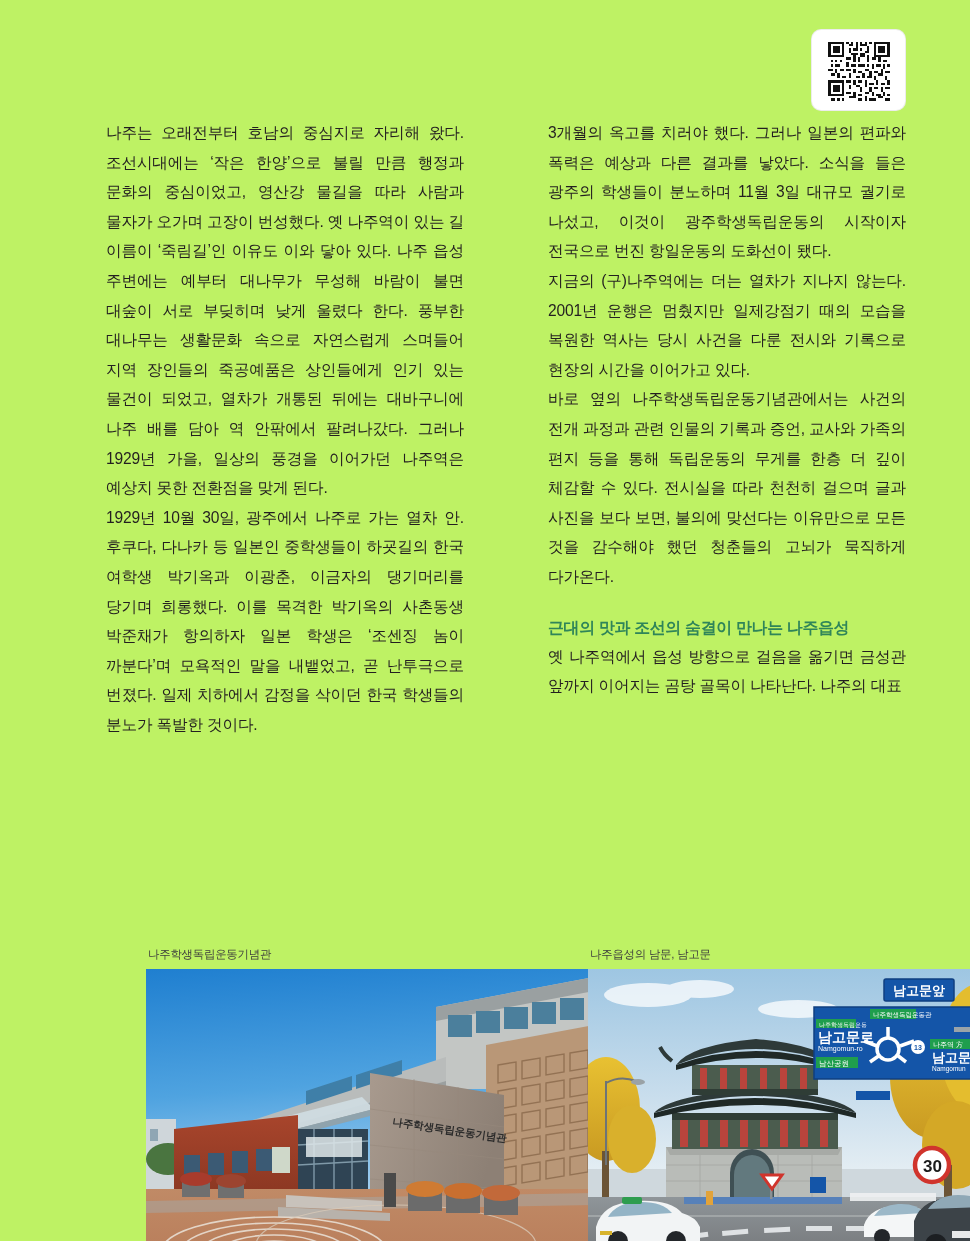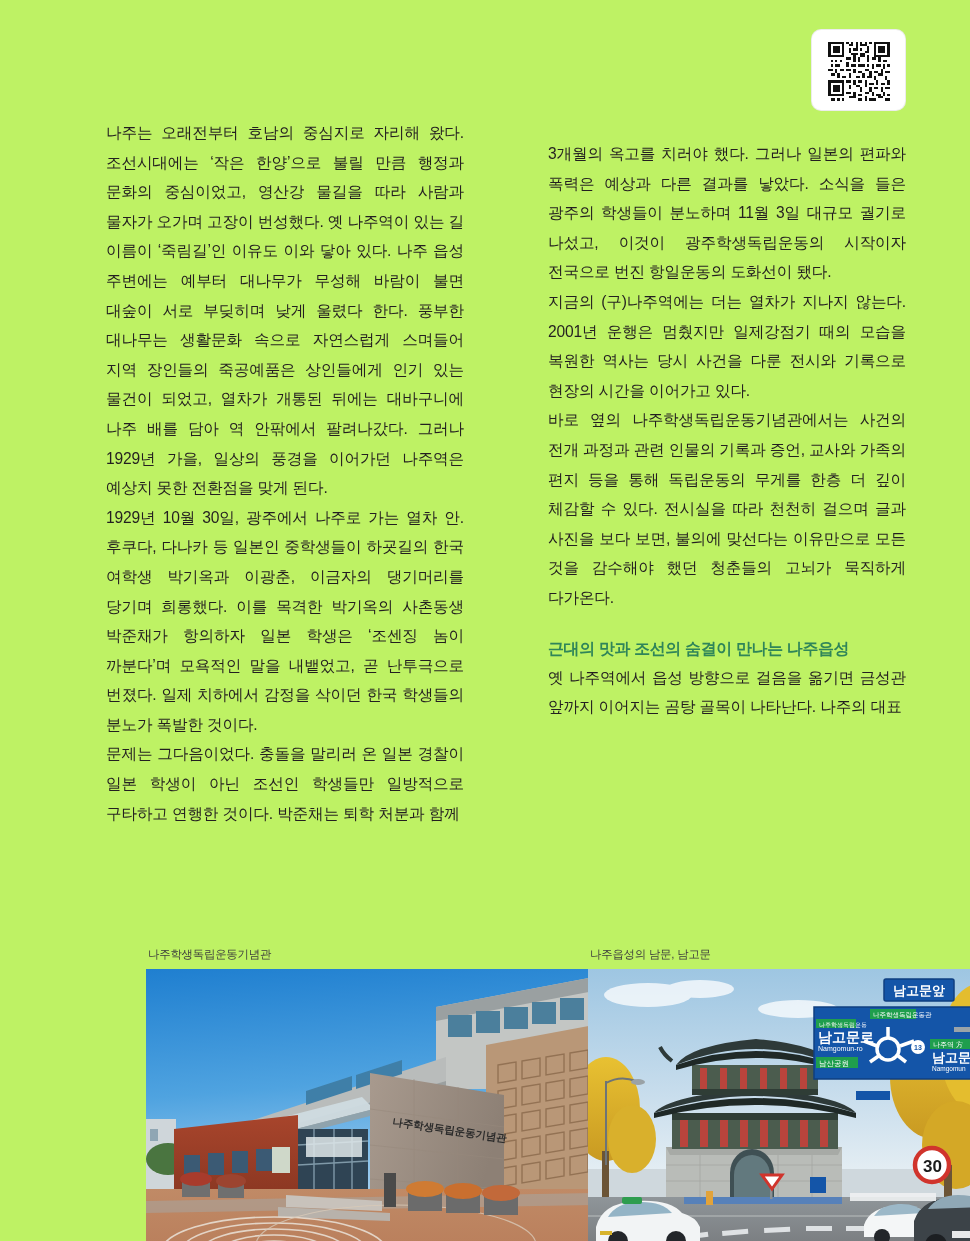--- a/index.html
+++ b/index.html
@@ -50,21 +50,21 @@
     top: 118px;
     width: 970px;
     height: 800px;
   }
   .col {
     position: absolute;
     top: 0;
     width: 358px;
   }
   .col-left  { left: 106px; }
-  .col-right { left: 548px; margin-top: 21px; }
+  .col-right { left: 548px; }
 
   p.body-text {
     margin: 0 0 0 0;
     font-size: 15.6px;
     line-height: 29.6px;
     text-align: justify;
     text-justify: inter-character;
     letter-spacing: -0.15px;
     color: #231f20;
     word-break: keep-all;
@@ -240,21 +240,20 @@
         </g>
       </svg>
     </div>
   </div>
 
   <div class="columns">
 
     <div class="col col-left">
       <p class="body-text">나주는 오래전부터 호남의 중심지로 자리해 왔다. 조선시대에는 ‘작은 한양’으로 불릴 만큼 행정과 문화의 중심이었고, 영산강 물길을 따라 사람과 물자가 오가며 고장이 번성했다. 옛 나주역이 있는 길 이름이 ‘죽림길’인 이유도 이와 닿아 있다. 나주 읍성 주변에는 예부터 대나무가 무성해 바람이 불면 대숲이 서로 부딪히며 낮게 울렸다 한다. 풍부한 대나무는 생활문화 속으로 자연스럽게 스며들어 지역 장인들의 죽공예품은 상인들에게 인기 있는 물건이 되었고, 열차가 개통된 뒤에는 대바구니에 나주 배를 담아 역 안팎에서 팔려나갔다. 그러나 1929년 가을, 일상의 풍경을 이어가던 나주역은 예상치 못한 전환점을 맞게 된다.</p>
       <p class="body-text">1929년 10월 30일, 광주에서 나주로 가는 열차 안. 후쿠다, 다나카 등 일본인 중학생들이 하굣길의 한국 여학생 박기옥과 이광춘, 이금자의 댕기머리를 당기며 희롱했다. 이를 목격한 박기옥의 사촌동생 박준채가 항의하자 일본 학생은 ‘조센징 놈이 까분다’며 모욕적인 말을 내뱉었고, 곧 난투극으로 번졌다. 일제 치하에서 감정을 삭이던 한국 학생들의 분노가 폭발한 것이다.</p>
-      <p class="body-text">문제는 그다음이었다. 충돌을 말리러 온 일본 경찰이 일본 학생이 아닌 조선인 학생들만 일방적으로 구타하고 연행한 것이다. 박준채는 퇴학 처분과 함께</p>
     </div>
 
     <div class="col col-right">
       <p class="body-text">3개월의 옥고를 치러야 했다. 그러나 일본의 편파와 폭력은 예상과 다른 결과를 낳았다. 소식을 들은 광주의 학생들이 분노하며 11월 3일 대규모 궐기로 나섰고, 이것이 광주학생독립운동의 시작이자 전국으로 번진 항일운동의 도화선이 됐다.</p>
       <p class="body-text">지금의 (구)나주역에는 더는 열차가 지나지 않는다. 2001년 운행은 멈췄지만 일제강점기 때의 모습을 복원한 역사는 당시 사건을 다룬 전시와 기록으로 현장의 시간을 이어가고 있다.</p>
       <p class="body-text">바로 옆의 나주학생독립운동기념관에서는 사건의 전개 과정과 관련 인물의 기록과 증언, 교사와 가족의 편지 등을 통해 독립운동의 무게를 한층 더 깊이 체감할 수 있다. 전시실을 따라 천천히 걸으며 글과 사진을 보다 보면, 불의에 맞선다는 이유만으로 모든 것을 감수해야 했던 청춘들의 고뇌가 묵직하게 다가온다.</p>
       <h2 class="section-heading tight">근대의 맛과 조선의 숨결이 만나는 나주읍성</h2>
       <p class="body-text">옛 나주역에서 읍성 방향으로 걸음을 옮기면 금성관 앞까지 이어지는 곰탕 골목이 나타난다. 나주의 대표</p>
     </div>
   </div>

